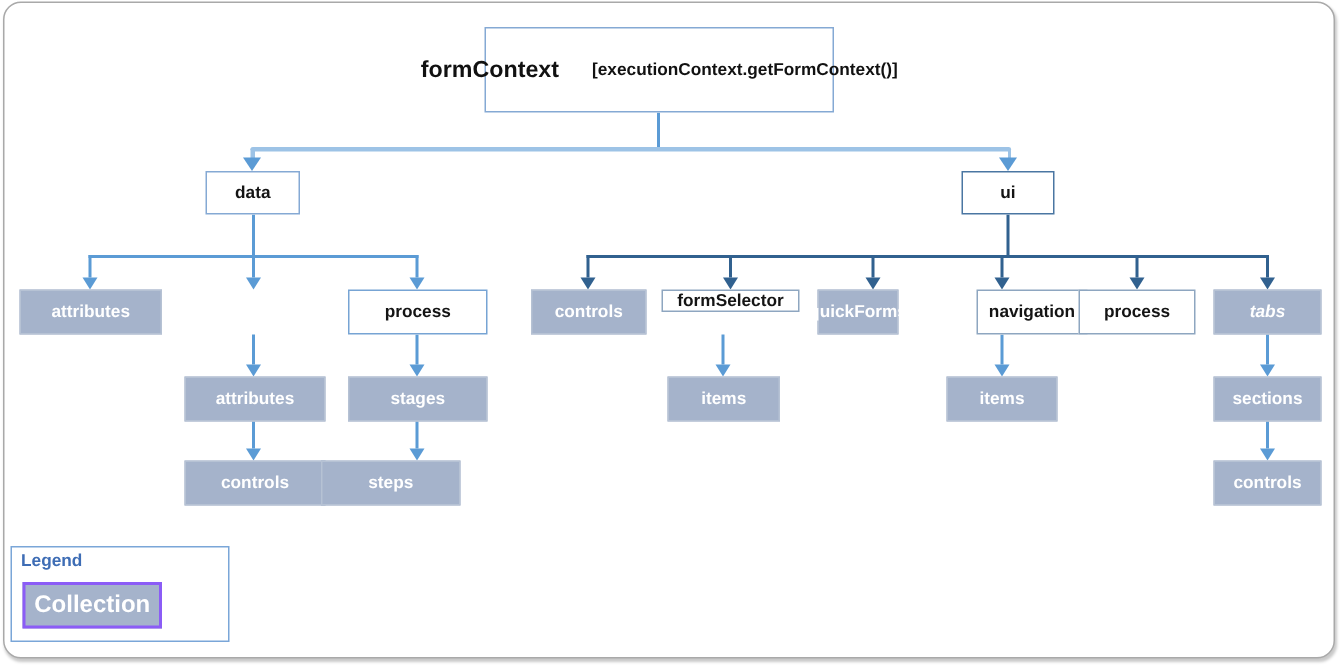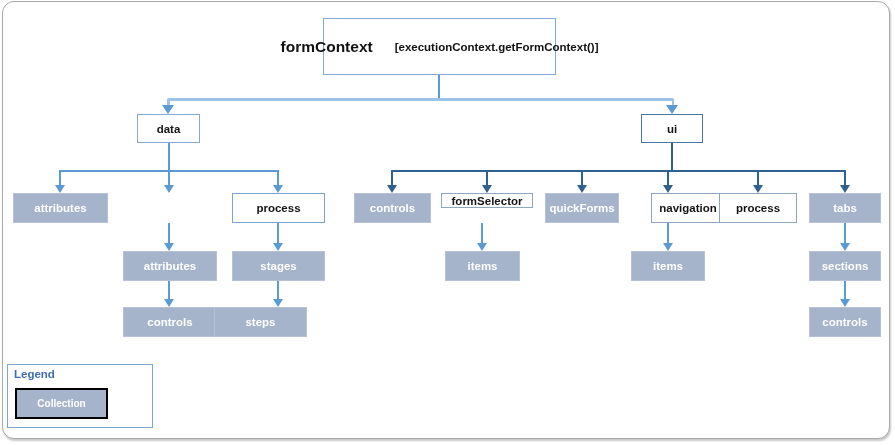--- a/index.html
+++ b/index.html
@@ -39,23 +39,23 @@
   .legend-frame{
     position:absolute;left:7px;top:364px;width:146px;height:64px;
     border:1px solid #7aa6d8;box-sizing:border-box;background:#fff;
   }
   .legend-title{
     position:absolute;left:14px;top:368px;
     font-size:11.5px;font-weight:bold;color:#3e6db5;
   }
   .legend-swatch{
     position:absolute;left:15px;top:388px;width:93px;height:31px;
-    background:#a5b3cb;border:2px solid #000000;box-sizing:border-box;
+    background:#a5b3cb;border:2px solid #8b5cf6;box-sizing:border-box;
     display:flex;align-items:center;justify-content:center;
-    color:#fff;font-weight:bold;font-size:10px;
+    color:#fff;font-weight:bold;font-size:16px;
   }
 </style>
 </head>
 <body>
 
 <div class="stage">
   <div class="frame"></div>
 
   <div class="line c-med" style="left:438px;top:75px;width:2px;height:24px;"></div>
   <div class="line c-light" style="left:167px;top:98px;width:507px;height:2.5px;border-radius:2px;"></div>
@@ -118,24 +118,24 @@
   <div class="box fill-box" style="left:13px;top:193px;width:95px;height:30px;">attributes</div>
   <div class="box white-box" style="left:232px;top:193px;width:93px;height:30px;">process</div>
 
   <div class="box fill-box" style="left:123px;top:251px;width:94px;height:30px;">attributes</div>
   <div class="box fill-box" style="left:123px;top:307px;width:94px;height:30px;">controls</div>
   <div class="box fill-box" style="left:232px;top:251px;width:93px;height:30px;">stages</div>
   <div class="box fill-box" style="left:214px;top:307px;width:93px;height:30px;">steps</div>
 
   <div class="box fill-box" style="left:354px;top:193px;width:77px;height:30px;">controls</div>
   <div class="box white-box border-gray" style="left:441px;top:193px;width:92px;height:15px;">formSelector</div>
-  <div class="box fill-box" style="left:545px;top:193px;width:74px;height:30px;">quickForms</div>
+  <div class="box fill-box" style="left:545px;top:193px;width:54px;height:30px;">quickForms</div>
   <div class="box white-box border-gray" style="left:651px;top:193px;width:74px;height:30px;">navigation</div>
   <div class="box white-box border-gray" style="left:719px;top:193px;width:78px;height:30px;">process</div>
-  <div class="box fill-box" style="left:809px;top:193px;width:72px;height:30px;">tabs</div>
+  <div class="box fill-box" style="left:809px;top:193px;width:72px;height:30px;font-style:italic;">tabs</div>
 
   <div class="box fill-box" style="left:445px;top:251px;width:75px;height:30px;">items</div>
   <div class="box fill-box" style="left:631px;top:251px;width:74px;height:30px;">items</div>
   <div class="box fill-box" style="left:809px;top:251px;width:72px;height:30px;">sections</div>
   <div class="box fill-box" style="left:809px;top:307px;width:72px;height:30px;">controls</div>
 
   <div class="legend-frame"></div>
   <div class="legend-title">Legend</div>
   <div class="legend-swatch">Collection</div>
 </div>

